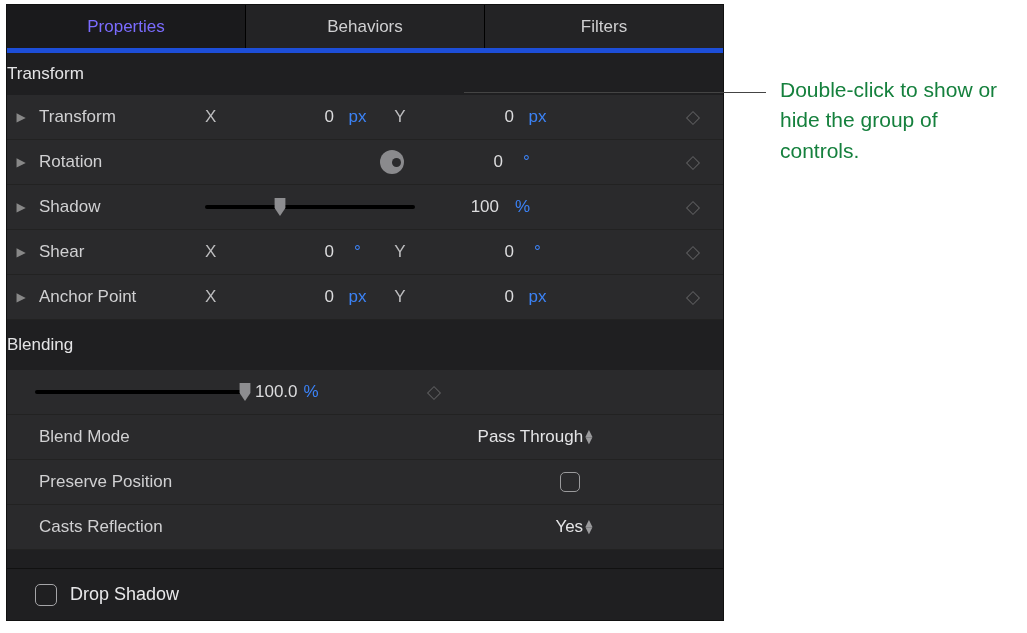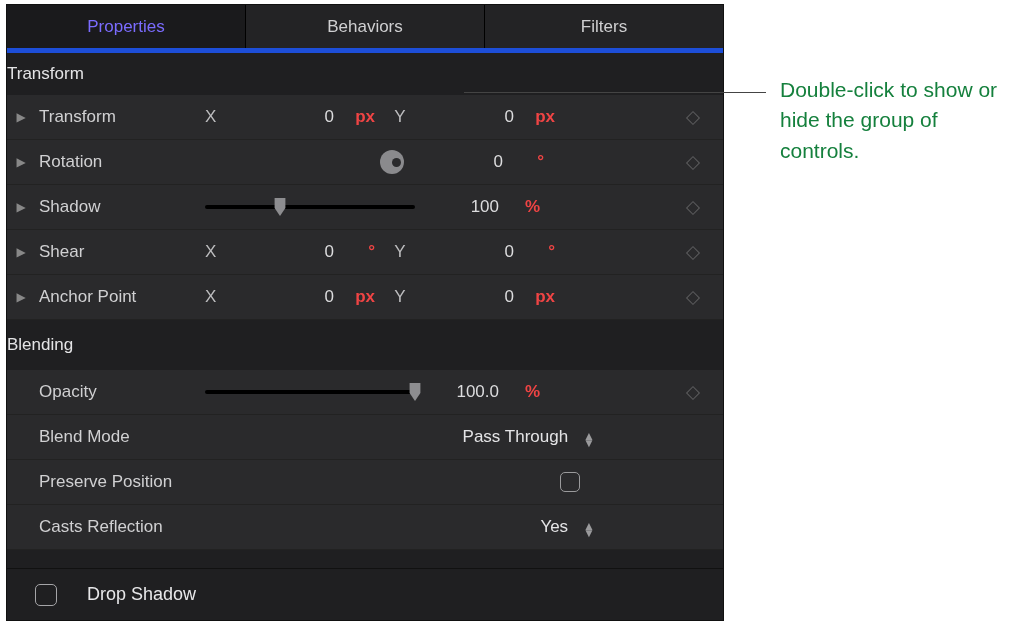--- a/index.html
+++ b/index.html
@@ -93,23 +93,22 @@
   }
   .xy-label.y { width: 50px; text-align: center; }
   .val {
     width: 95px;
     text-align: right;
     color: #dcdcde;
     padding-right: 6px;
   }
   .unit {
     width: 35px;
-    text-align: right;
-    color: #ef4444;
-    font-weight: bold;
+    text-align: center;
+    color: #3b82f6;
   }
 
   .slider-wrap {
     display: flex;
     align-items: center;
     width: 100%;
   }
   .slider-track {
     position: relative;
     height: 4px;
@@ -151,26 +150,26 @@
     width: 9px;
     height: 9px;
     background: #2a2a2c;
     border-radius: 50%;
     top: 7.5px;
     right: 3px;
   }
 
   .select-value {
     display: flex;
-    align-items: flex-end;
+    align-items: center;
     justify-content: flex-end;
     width: 100%;
     padding-right: 60px;
     color: #e4e4e6;
-    gap: 15px;
+    gap: 0;
   }
   .updown {
     font-size: 12px;
     color: #9a9a9c;
     line-height: 7px;
     display: flex;
     flex-direction: column;
   }
 
   .checkbox {
@@ -180,21 +179,21 @@
     border-radius: 5px;
     margin-left: auto;
     margin-right: 75px;
   }
 
   .bottom-row {
     height: 52px;
     display: flex;
     align-items: center;
     padding-left: 28px;
-    gap: 30px;
+    gap: 13px;
     color: #e8e8ea;
     font-size: 18px;
     background: #1f1f21;
     border-top: 1px solid #111;
   }
   .bottom-checkbox {
     width: 22px;
     height: 22px;
     border: 1.5px solid #a5a5a8;
     border-radius: 5px;
@@ -310,21 +309,20 @@
         <span class="unit">px</span>
       </div>
     </div>
     <div class="keyframe"><span class="diamond"></span></div>
   </div>
 
   <div class="section-header" style="height:50px;">Blending</div>
 
   <div class="row">
     <div class="disclosure"></div>
-    <div class="label">Opacity</div>
     <div class="controls">
       <div class="slider-wrap">
         <div class="slider-track">
           <div class="slider-thumb" style="left: 210px;"></div>
         </div>
         <span class="val" style="width:80px;">100.0</span>
         <span class="unit">%</span>
       </div>
     </div>
     <div class="keyframe"><span class="diamond"></span></div>

